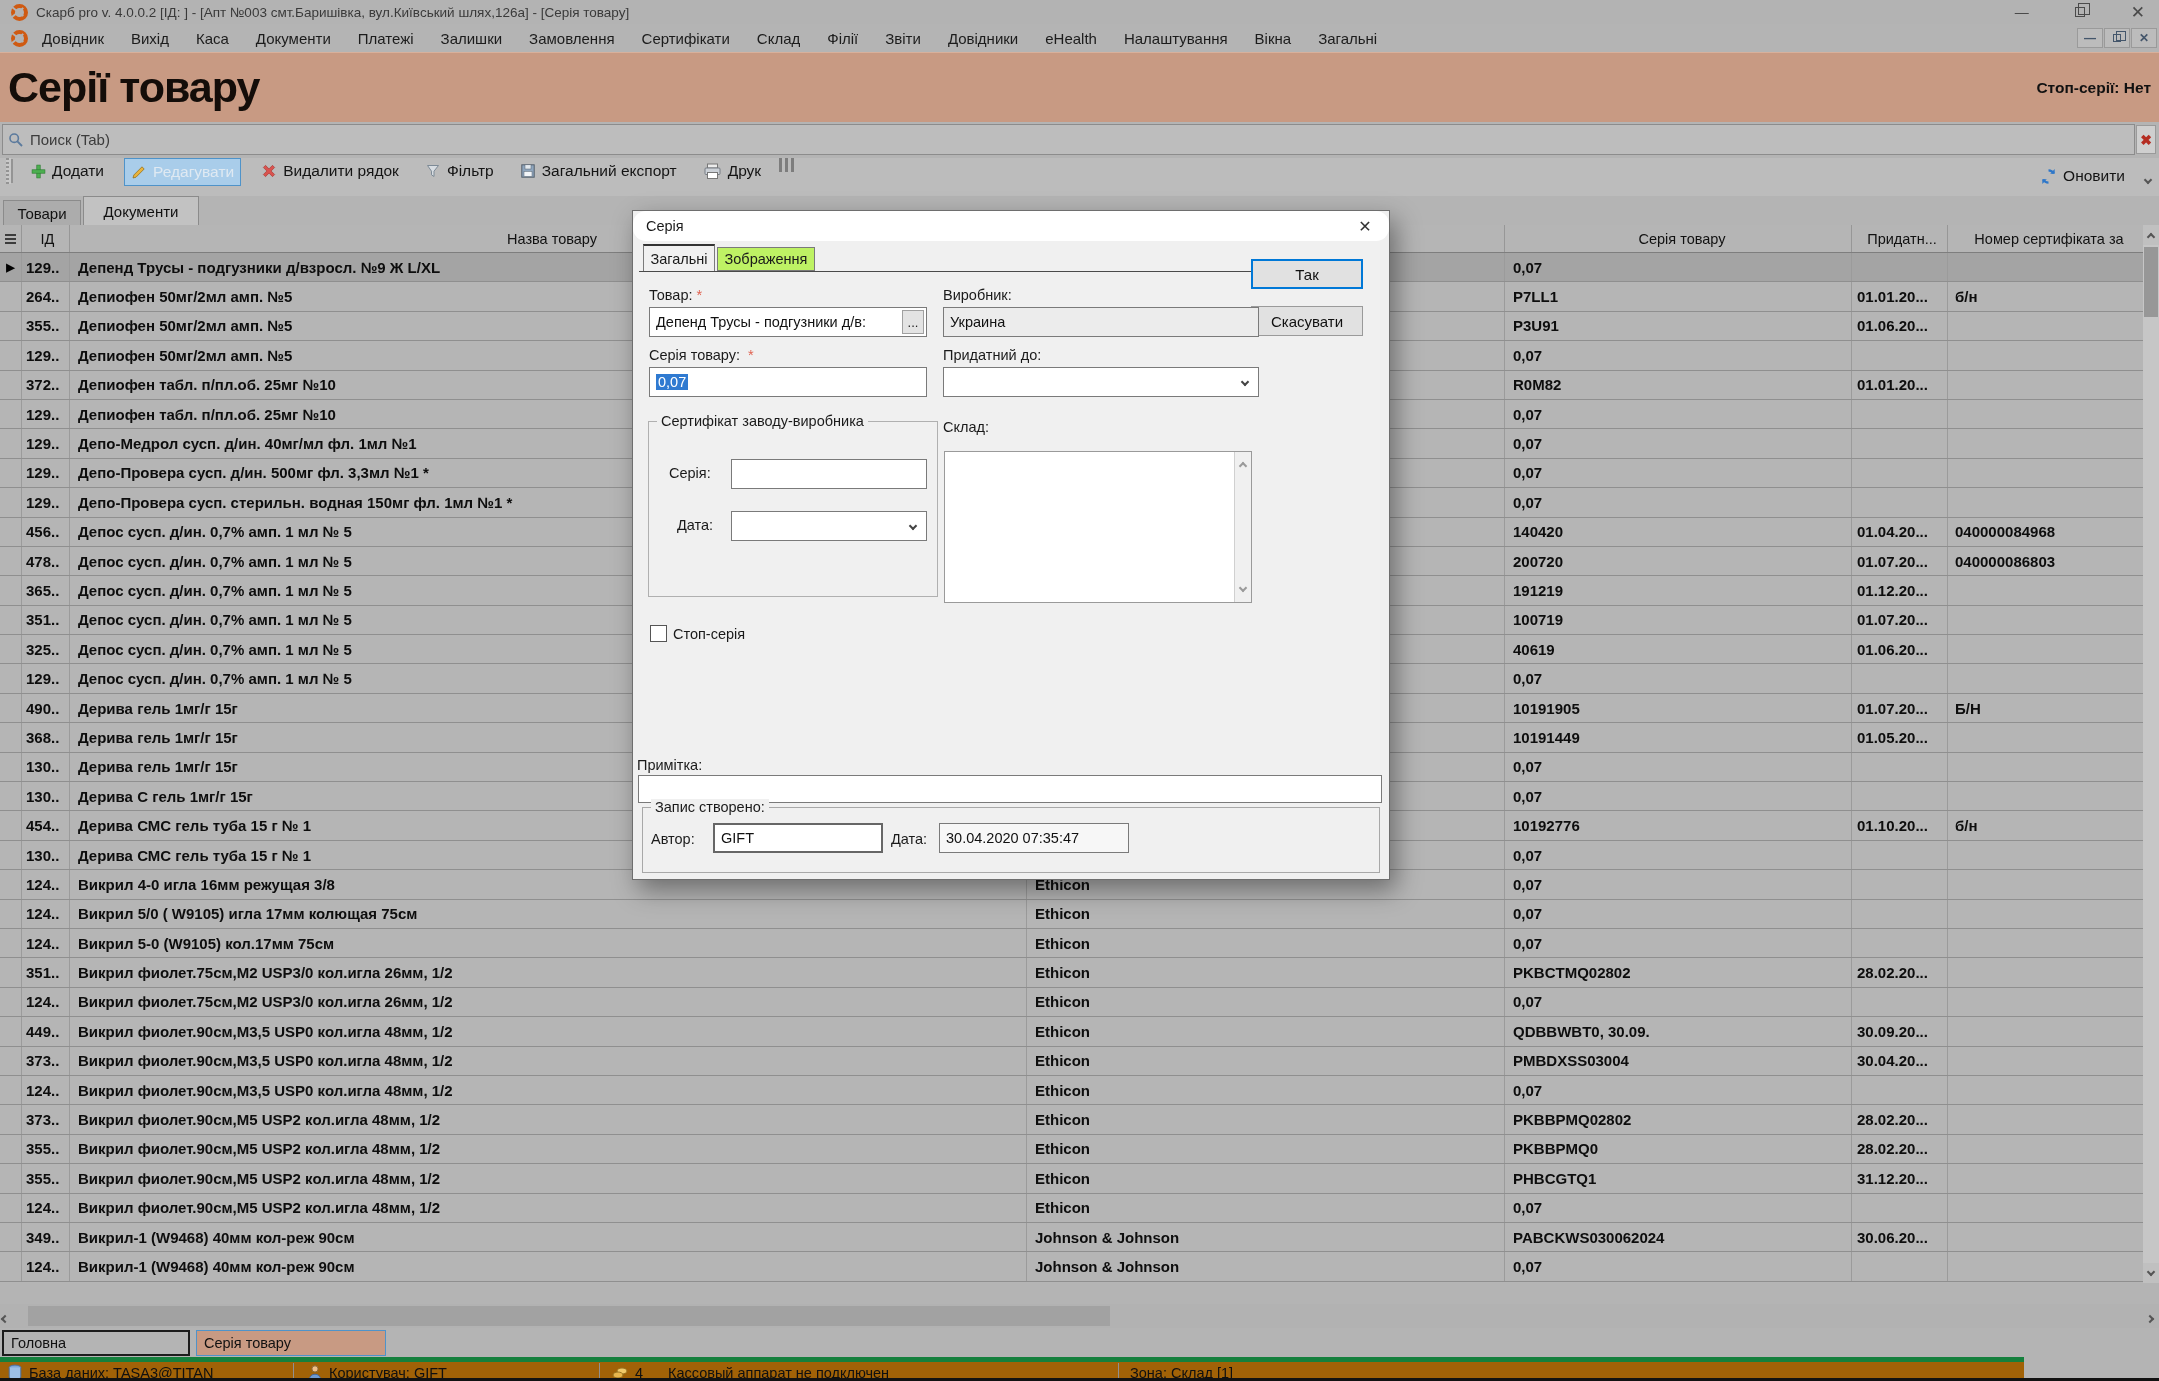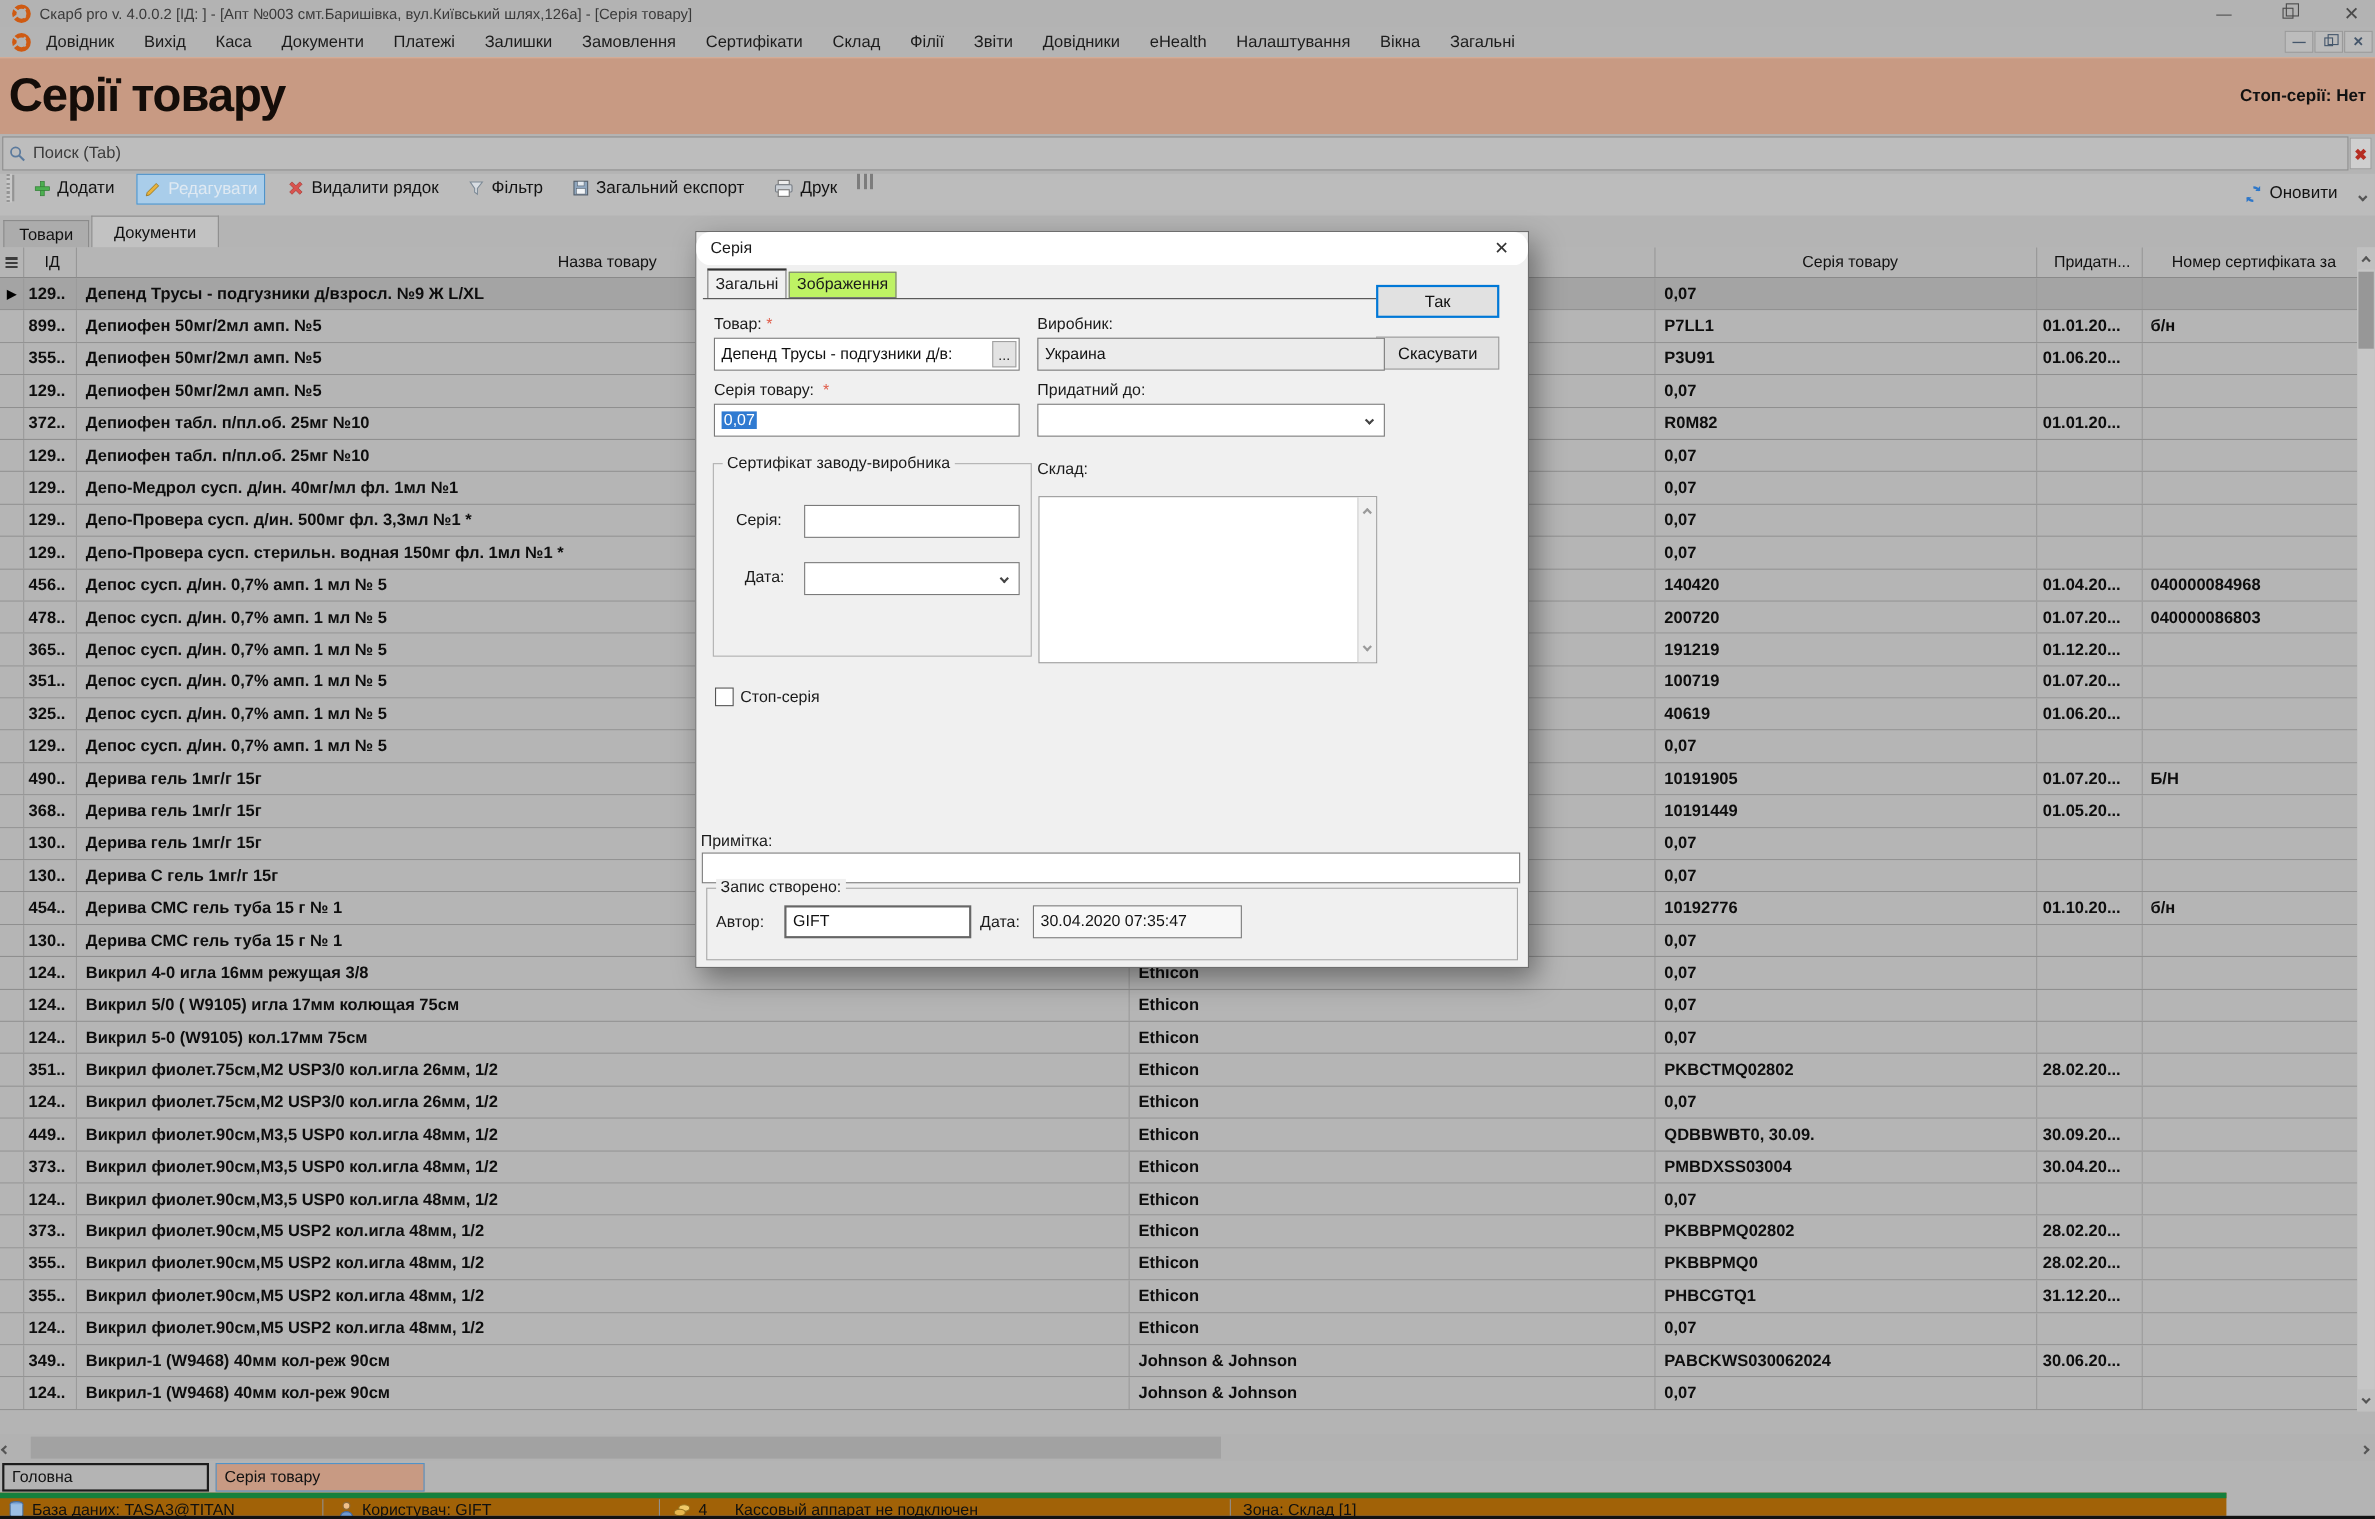--- a/index.html
+++ b/index.html
@@ -290,21 +290,21 @@
         <span class="c w-id">129..</span>
         <span class="c w-name">Депенд Трусы - подгузники д/взросл. №9 Ж L/XL</span>
         <span class="c w-manu"></span>
         <span class="c w-ser">0,07</span>
         <span class="c w-val"></span>
         <span class="c w-cert"></span>
       </div>
 
       <div class="trow">
         <span class="c w-ind sel-marker"></span>
-        <span class="c w-id">899..</span>
+        <span class="c w-id">264..</span>
         <span class="c w-name">Депиофен  50мг/2мл амп. №5</span>
         <span class="c w-manu"></span>
         <span class="c w-ser">P7LL1</span>
         <span class="c w-val">01.01.20...</span>
         <span class="c w-cert">б/н</span>
       </div>
 
       <div class="trow">
         <span class="c w-ind sel-marker"></span>
         <span class="c w-id">355..</span>

